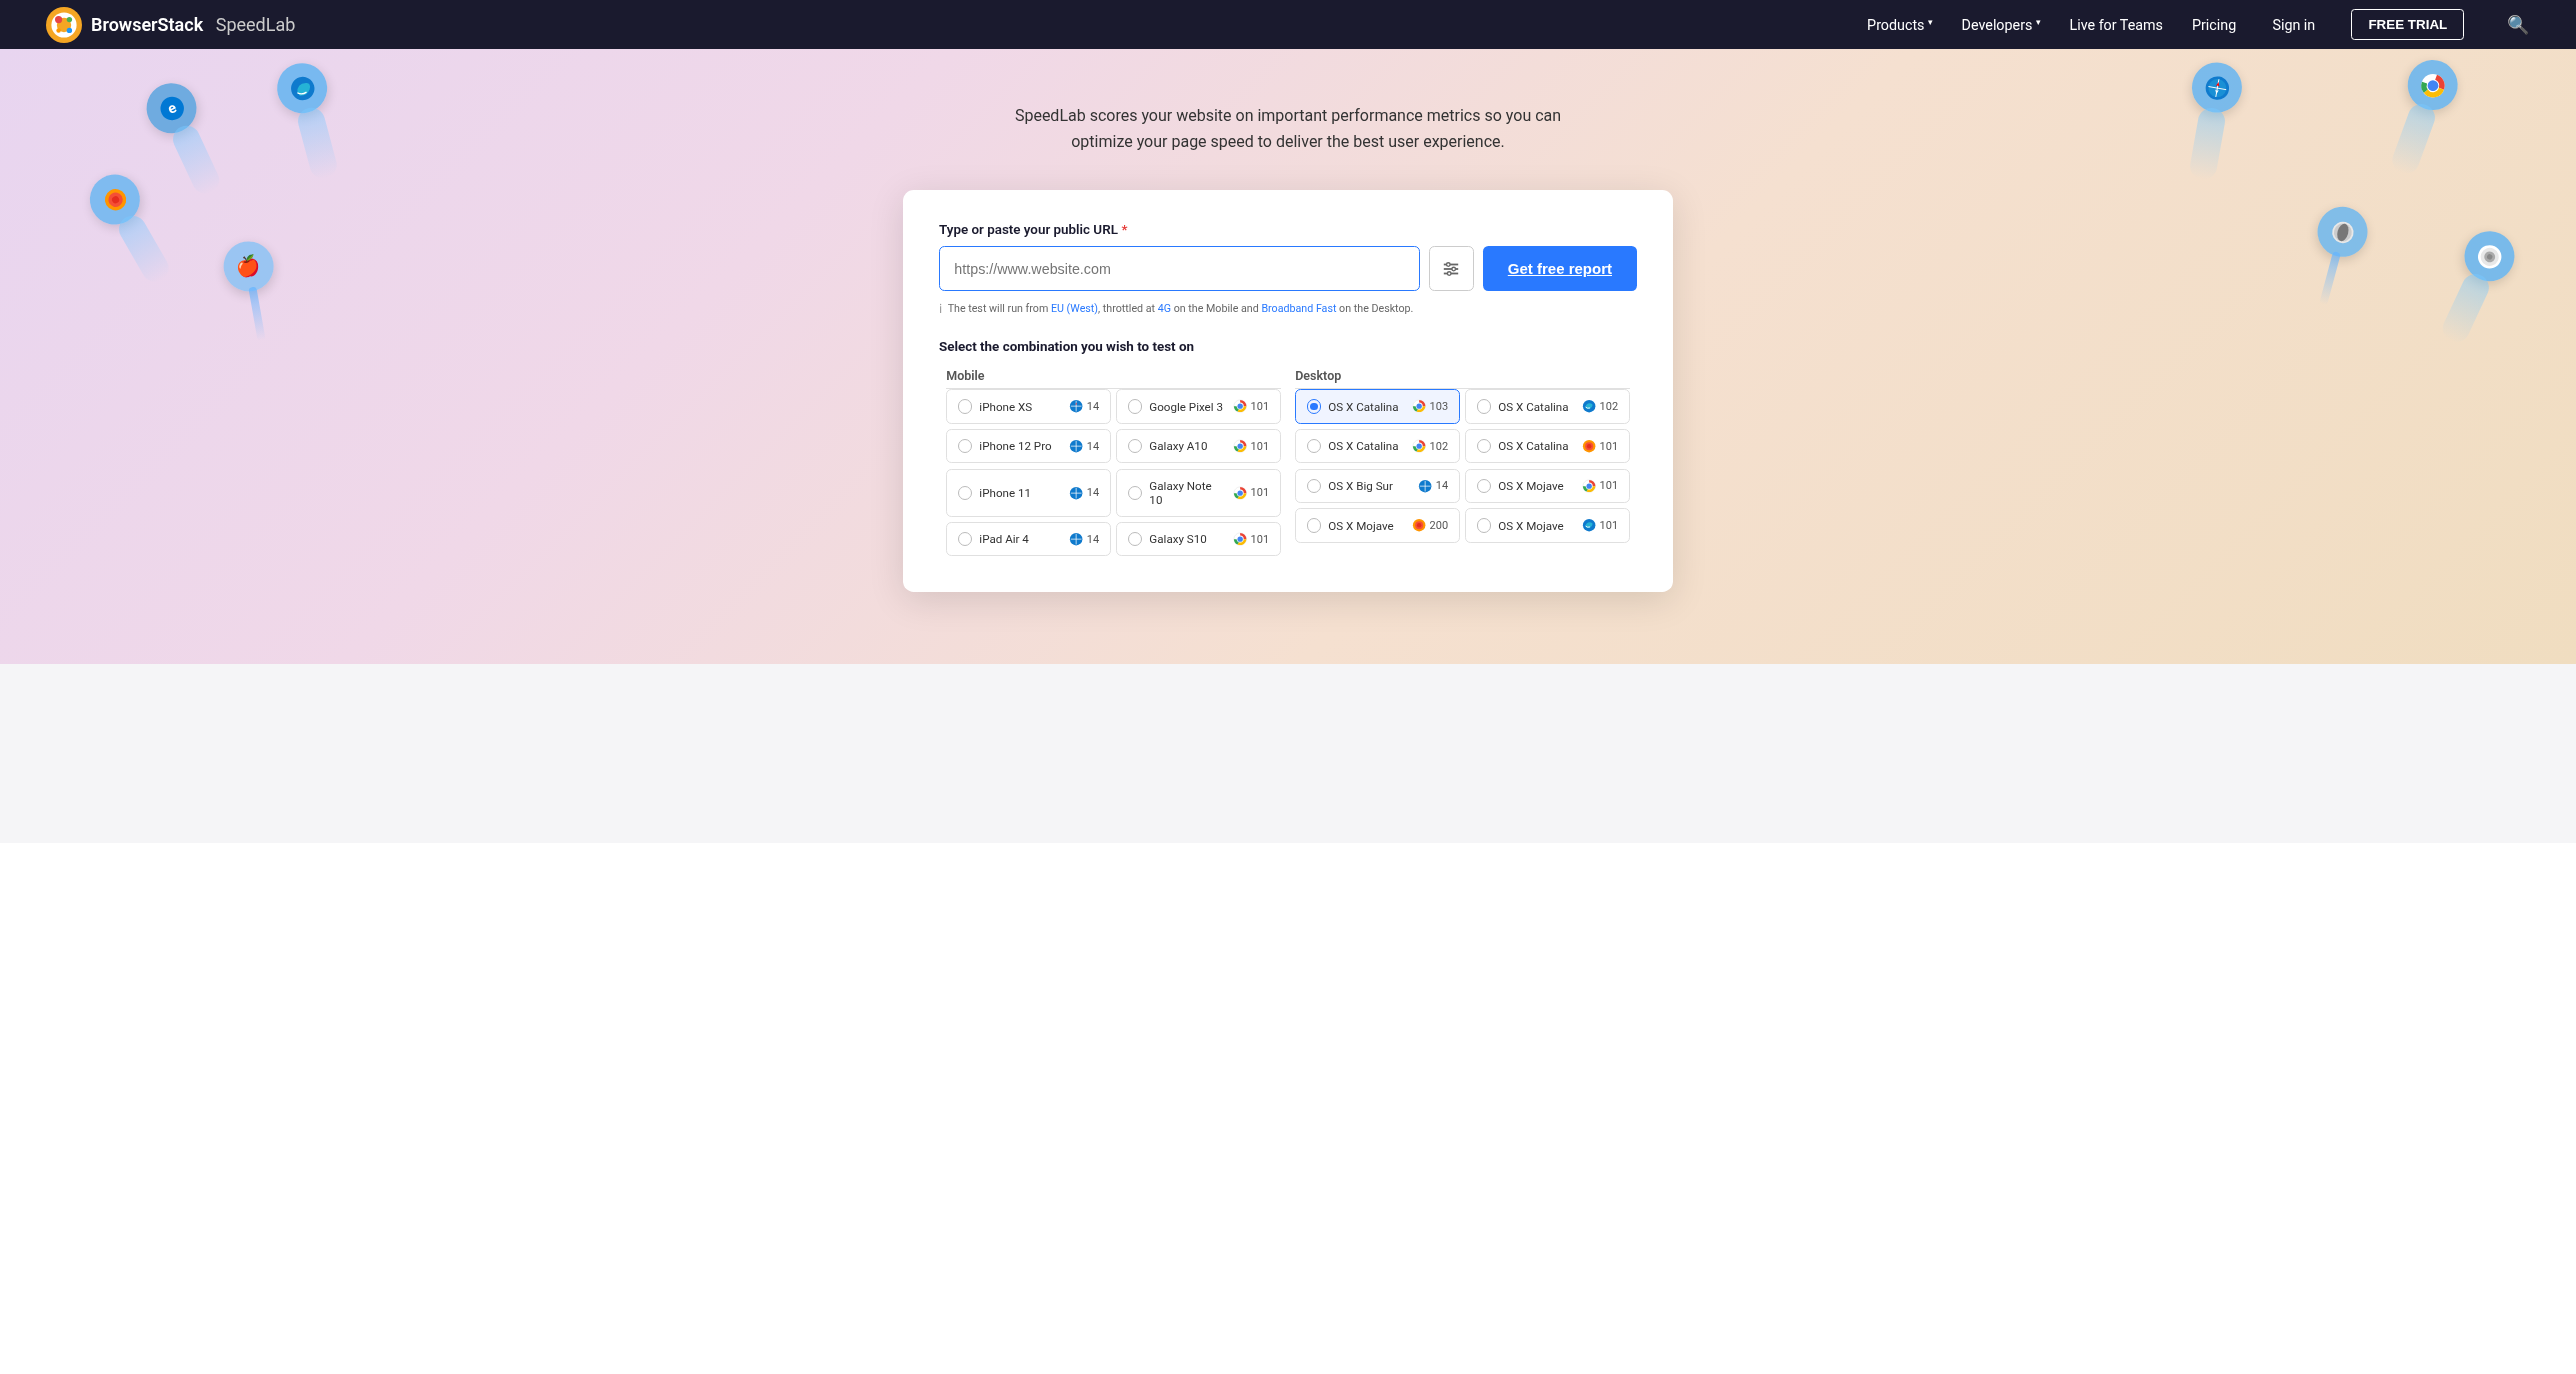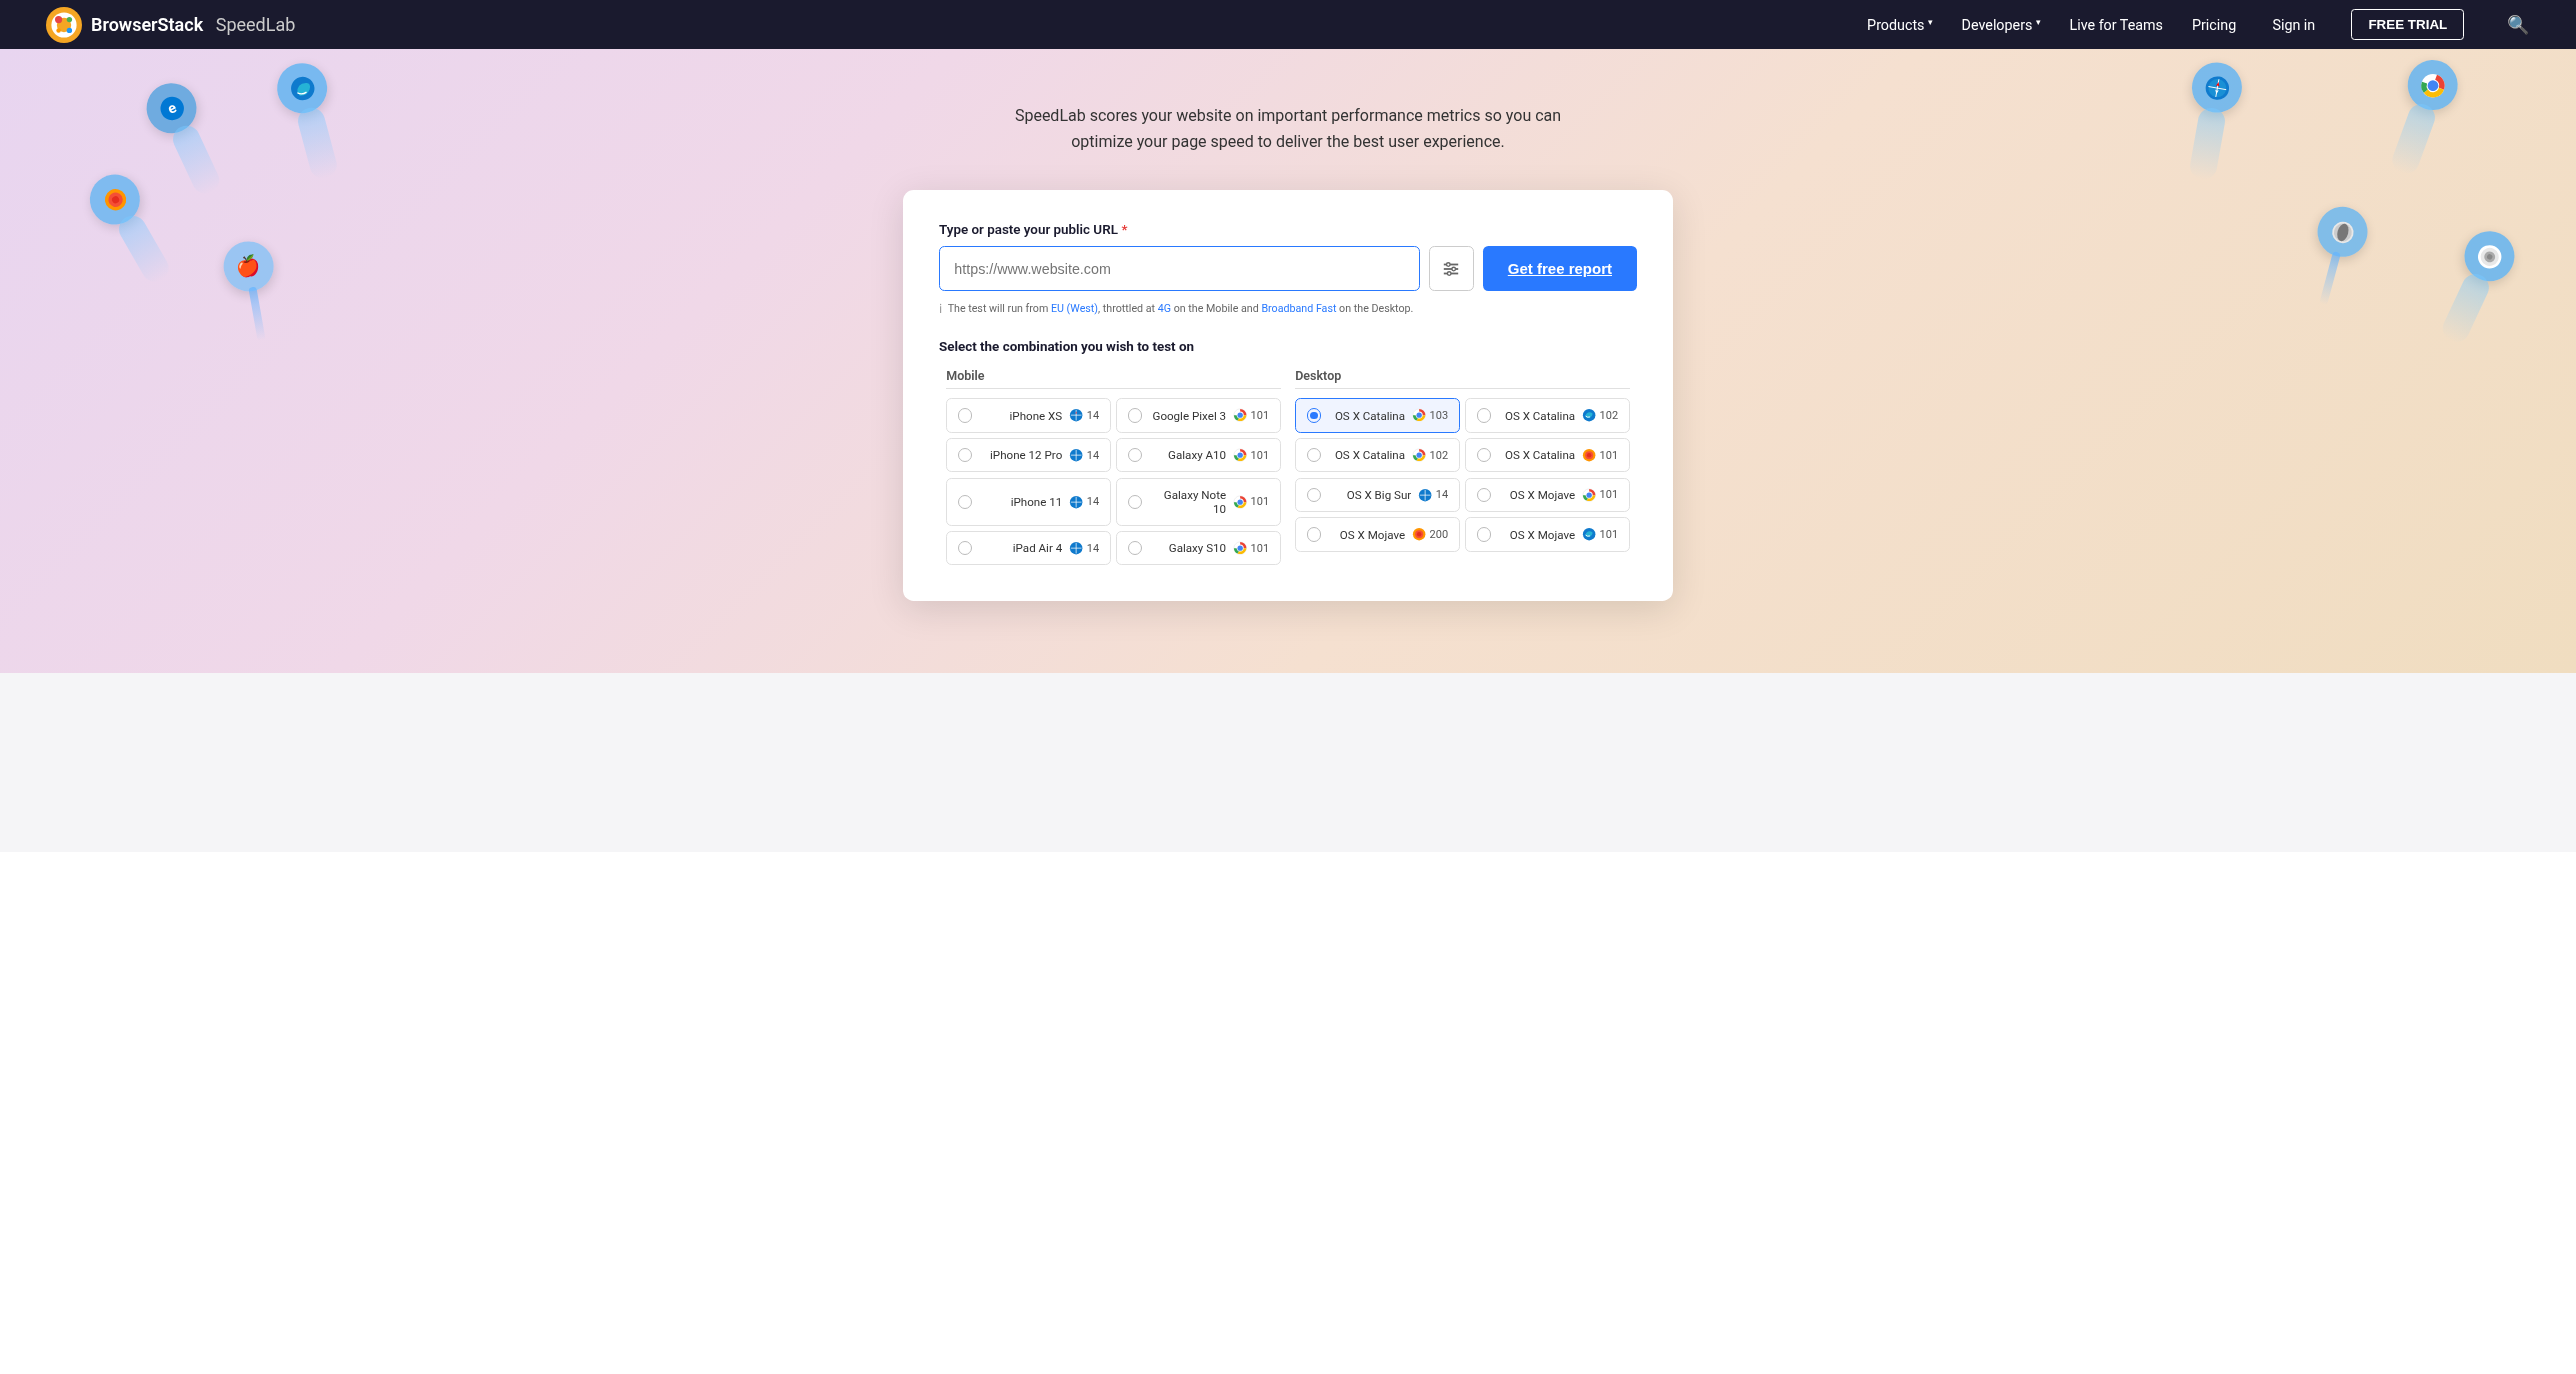--- a/index.html
+++ b/index.html
@@ -189,21 +189,21 @@
       grid-template-columns: 1fr 1fr;
       gap: 0;
     }
     .combo-col {
       padding: 0 7.2px;
     }
     .combo-col-header {
       font-size: 12.5px;
       font-weight: 600;
       color: #555;
-      margin-bottom: 9px;
+      margin-bottom: 0;
       padding-bottom: 5.4px;
       border-bottom: 0.9px solid #e0e0e0;
     }
     .combo-col-inner {
       display: grid;
       grid-template-columns: 1fr 1fr;
       gap: 5.4px;
     }
     .device-option {
       display: flex;
@@ -235,21 +235,21 @@
     .radio-circle.checked {
       border-color: #2979ff;
     }
     .radio-circle.checked::after {
       content: '';
       width: 7.2px;
       height: 7.2px;
       border-radius: 50%;
       background: #2979ff;
     }
-    .device-name { flex: 1; font-size: 11.6px; text-align: right; }
+    .device-name { flex: 1; font-size: 11.6px; }
     .browser-badge {
       display: flex;
       align-items: center;
       gap: 3px;
       font-size: 11px;
       color: #555;
       white-space: nowrap;
     }
 
     

